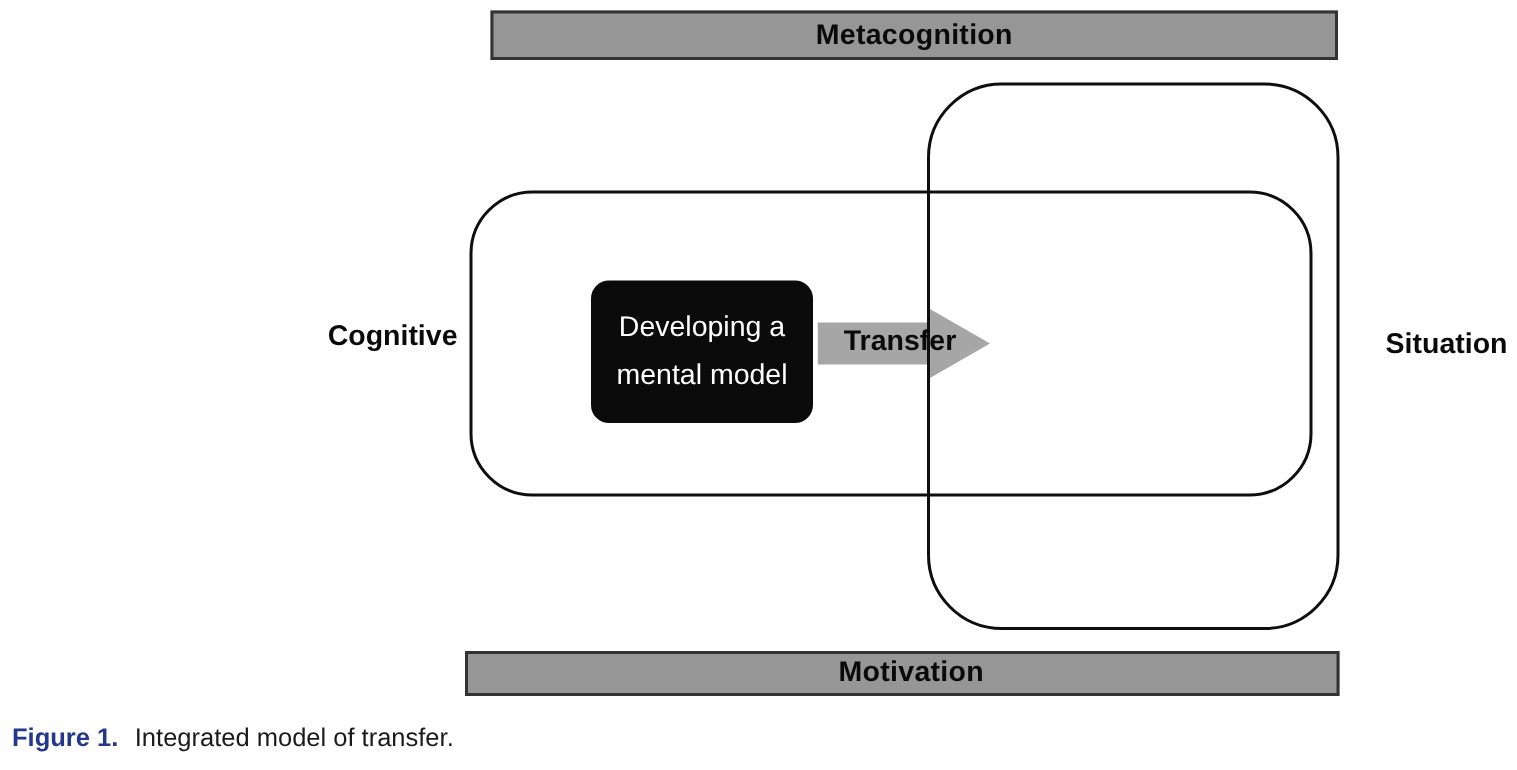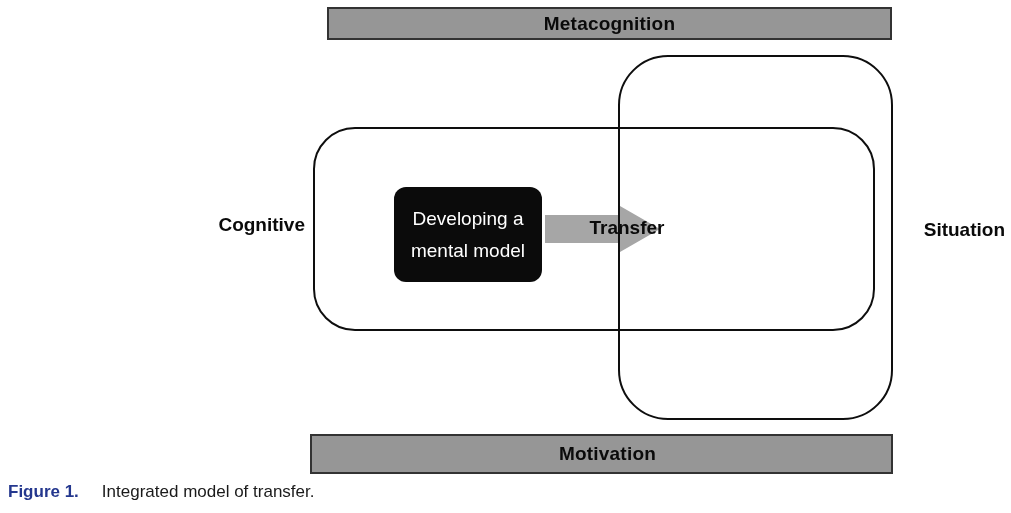--- a/index.html
+++ b/index.html
@@ -21,21 +21,21 @@
     justify-content: center;
     z-index: 6;
   }
   .bar span {
     font-size: 19px;
     font-weight: 700;
     color: #0a0a0a;
     letter-spacing: 0.2px;
   }
   .top-bar   { left: 327px; top: 7px;   width: 565px; height: 33px; }
-  .bottom-bar{ left: 310px; top: 434px; width: 583px; height: 40px; padding-left: 12px; }
+  .bottom-bar{ left: 310px; top: 434px; width: 583px; height: 30px; padding-left: 12px; }
 
   .region {
     position: absolute;
     background: transparent;
     border: 2.5px solid #0e0e0e;
     pointer-events: none;
   }
   .situation-region {
     left: 618px; top: 55px; width: 275px; height: 365px;
     border-radius: 50px;
@@ -80,40 +80,40 @@
   .application-box span { font-size: 18px; line-height: 23px; }
 
   .arrow-svg {
     position: absolute;
     left: 545px; top: 206px; width: 115px; height: 46px;
     z-index: 2;
   }
   .arrow-svg polygon { fill: #a6a6a6; }
   .arrow-label {
     position: absolute;
-    left: 572px; top: 213px; width: 110px; height: 30px;
+    left: 545px; top: 213px; width: 110px; height: 30px;
     line-height: 30px;
     text-align: center;
     font-size: 19px;
     font-weight: 700;
     color: #0a0a0a;
     z-index: 3;
   }
 
   .caption {
     position: absolute;
     left: 8px; top: 482px;
     font-size: 17px;
     color: #1a1a1a;
     z-index: 6;
   }
   .caption .cap-label {
     color: #24378e;
     font-weight: 700;
-    margin-right: 23px;
+    margin-right: 11px;
   }
   .caption .cap-text { font-weight: 400; margin-top: 40px; }
 </style>
 </head>
 <body>
 
 <div class="canvas">
 
   <div class="bar top-bar">
     <span>Metacognition</span>

